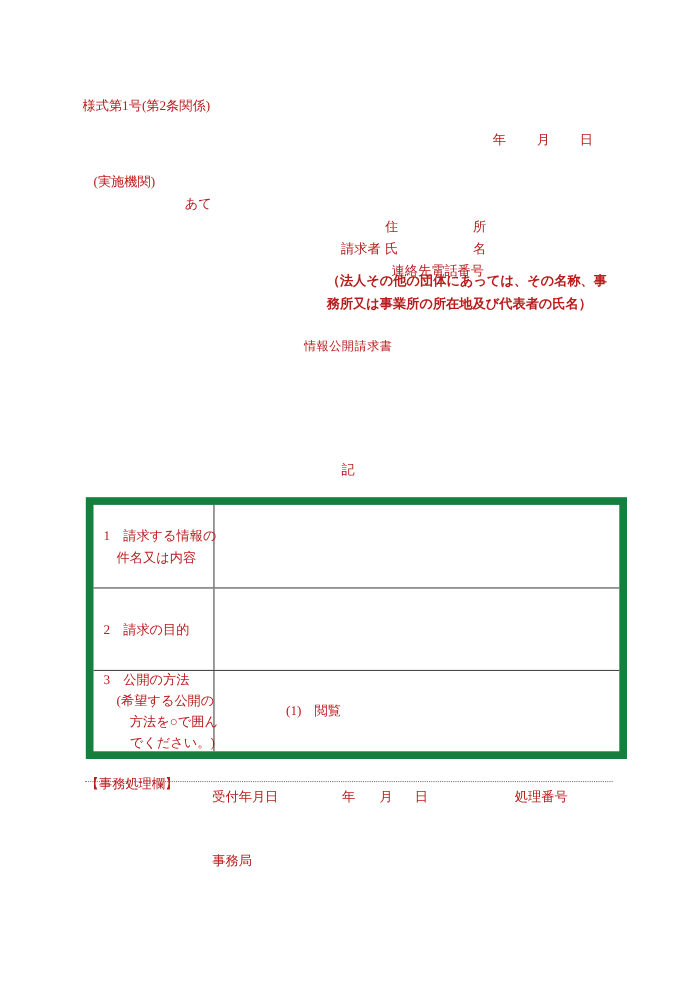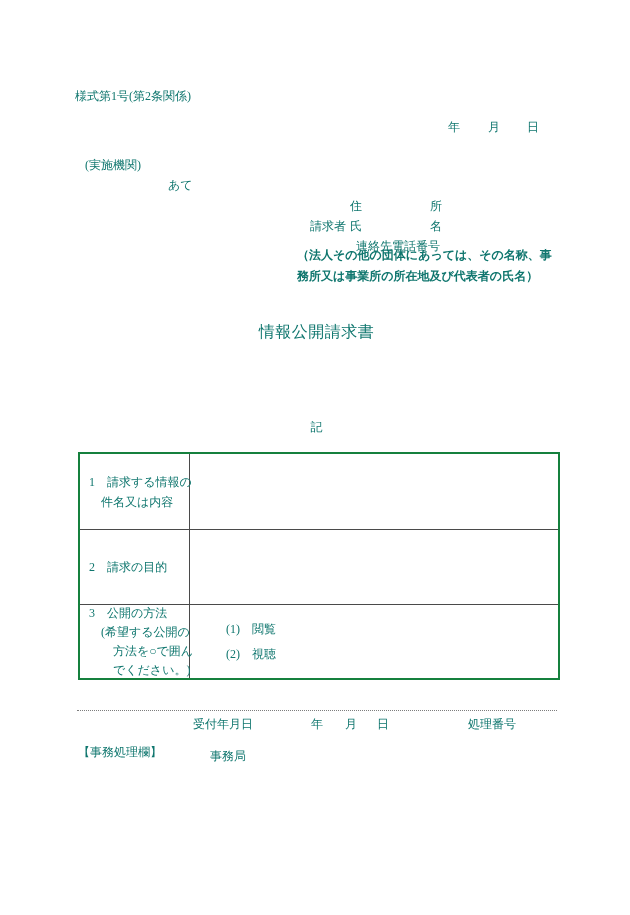--- a/index.html
+++ b/index.html
@@ -6,21 +6,21 @@
     margin: 0;
     padding: 0;
     background: #ffffff;
   }
   .page {
     position: relative;
     width: 630px;
     height: 915px;
     background: #ffffff;
     font-family: "Liberation Serif", "DejaVu Serif", serif;
-    color: #0f766e;
+    color: #b91c1c;
     font-size: 12px;
     overflow: hidden;
   }
   .abs {
     position: absolute;
     white-space: pre;
     line-height: 16px;
   }
   
   .corp-note {
@@ -33,34 +33,34 @@
     word-break: break-all;
     font-weight: bold;
   }
   .centered-band {
     position: absolute;
     left: 77px;
     width: 479px;
     text-align: center;
   }
   .doc-title {
-    top: 322px;
-    font-size: 16px;
+    top: 307px;
+    font-size: 11px;
     letter-spacing: 0.5px;
   }
   .ki {
     top: 419px;
   }
   
   .req-table {
     position: absolute;
     left: 78px;
     top: 452px;
     width: 478px;
-    border: 2px solid #15803d;
+    border: 7px solid #15803d;
     box-sizing: content-box;
   }
   .t-row { display: flex; }
   .t-row + .t-row { border-top: 1px solid #4a4a4a; }
   .t-label {
     width: 110px;
     min-width: 110px;
     box-sizing: border-box;
     border-right: 1px solid #4a4a4a;
     display: flex;
@@ -73,21 +73,21 @@
     flex: 1;
     display: flex;
     flex-direction: column;
     justify-content: center;
     padding-left: 9px;
   }
   .r1 { height: 75px; }
   .r2 { height: 74px; }
   .r3 { height: 73px; gap: 27px; }
   .r3 .t-label div { line-height: 19px; }
-  .r3 .t-content div { line-height: 25px; white-space: pre; }
+  .r3 .t-content div { line-height: 25px; white-space: pre; margin-left: 29px; }
   
   .divider {
     position: absolute;
     left: 77px;
     top: 710px;
     width: 480px;
     height: 0;
     border-top: 1px dotted #7d7d7d;
   }
 </style>
@@ -140,29 +140,28 @@
 
     <div class="t-row r3">
       <div class="t-label">
         <div>3　公開の方法</div>
         <div>　(希望する公開の</div>
         <div>　　方法を○で囲ん</div>
         <div>　　でください。)</div>
       </div>
       <div class="t-content">
         <div>(1)　閲覧</div>
-        <div>(2)　視聴</div>
       </div>
     </div>
 
   </div>
 
   <div class="divider"></div>
 
-  <span class="abs" style="left:78px; top:744px;">【事務処理欄】</span>
+  <span class="abs" style="left:78px; top:704px;">【事務処理欄】</span>
   <span class="abs" style="left:193px; top:716px;">受付年月日</span>
   <span class="abs" style="left:311px; top:716px;">年</span>
   <span class="abs" style="left:345px; top:716px;">月</span>
   <span class="abs" style="left:377px; top:716px;">日</span>
   <span class="abs" style="left:468px; top:716px;">処理番号</span>
-  <span class="abs" style="left:193px; top:748px;margin-left:17px;">事務局</span>
+  <span class="abs" style="left:193px; top:774px;">事務局</span>
 
 </div>
 
 </body></html>

